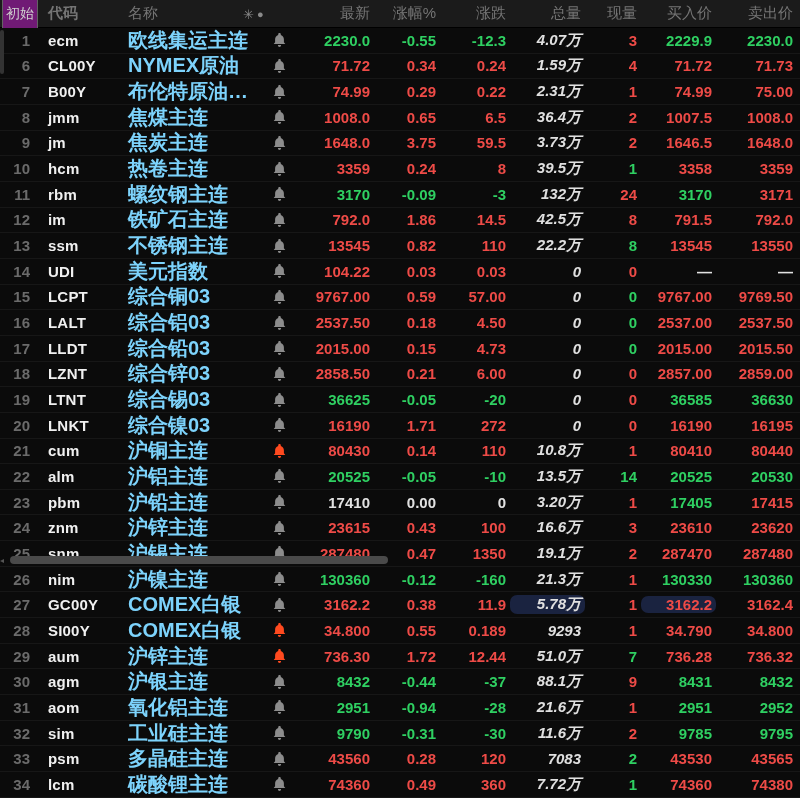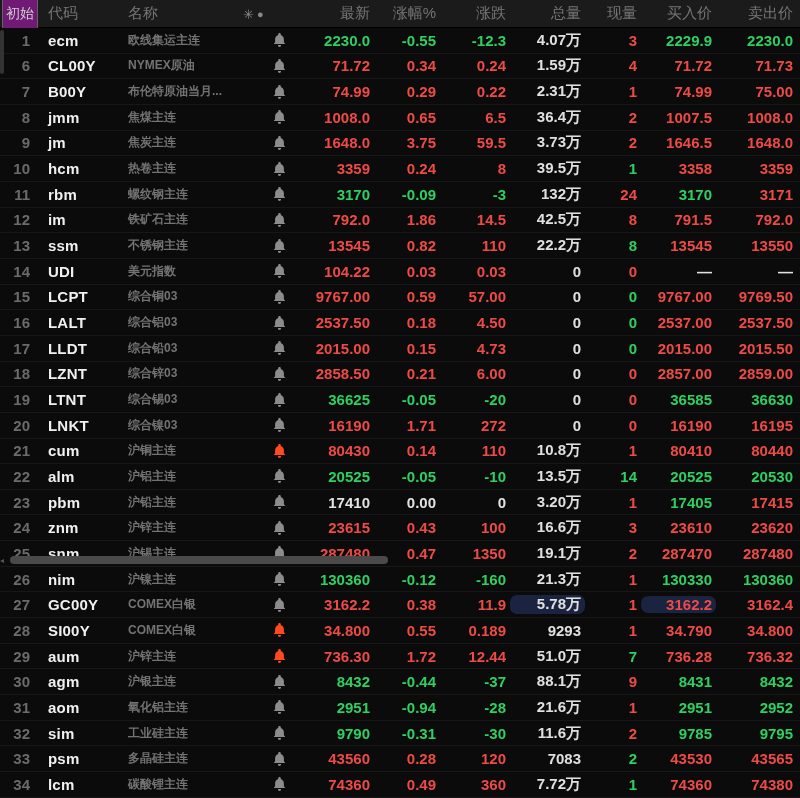--- a/index.html
+++ b/index.html
@@ -21,41 +21,41 @@
     font-size:14px;line-height:17px;cursor:pointer;
   }
   .hicons{
     position:absolute;left:243px;top:0;height:28px;display:flex;
     align-items:center;gap:3px;color:#8a8a8a;font-size:11px;cursor:pointer;
   }
   .hicons .sun{font-size:13px;}
   
   .c{box-sizing:border-box;flex:none;overflow:hidden;white-space:nowrap;}
   .col-num   {width:38px;text-align:right;padding-right:8px;}
-  .col-code  {width:78px;text-align:left;padding-left:10px;}
+  .col-code  {width:78px;text-align:left;padding-left:10px;font-weight:bold;}
   .col-name  {width:148px;text-align:left;padding-left:12px;}
   .col-bell  {width:30px;text-align:center;}
   .col-latest{width:80px;text-align:right;padding-right:4px;}
   .col-pct   {width:66px;text-align:right;padding-right:4px;}
   .col-chg   {width:70px;text-align:right;padding-right:4px;}
   .col-total {width:75px;text-align:right;padding-right:4px;}
   .col-cur   {width:56px;text-align:right;padding-right:4px;}
   .col-buy   {width:75px;text-align:right;padding-right:4px;}
   .col-sell  {width:84px;text-align:right;padding-right:7px;}
   
   .rows{position:relative;}
   .row{
     display:flex;align-items:center;height:25.67px;box-sizing:border-box;
     border-bottom:1px solid #171717;background:#0b0b0b;cursor:pointer;
     font-size:15px;font-weight:700;
   }
   .rnum {color:#6b6b6b;font-weight:700;}
   .rcode{color:#f0f0f0;font-weight:700;letter-spacing:.2px;}
-  .rname{color:#737373;font-weight:600;font-size:12px;text-overflow:ellipsis;}
-  .rtotal{color:#e0e0e0;}
+  .rname{color:#7dd3fc;font-weight:600;font-size:20px;text-overflow:ellipsis;}
+  .rtotal{color:#e0e0e0;font-style:italic;}
   .c-r{color:#ee4b47;}
   .c-g{color:#2fd062;}
   .c-w{color:#e2e2e2;}
   .hl{background:#1a2340;border-radius:7px;}
   .bellwrap{display:flex;align-items:center;justify-content:center;height:100%;}
   .col-bell svg path{fill:#8c8c8c;}
   .row.alert .col-bell svg path{fill:#ff4a1f;}
   
   .hscroll{position:absolute;left:0;top:556px;width:800px;height:9px;z-index:5;}
   .harrow{

